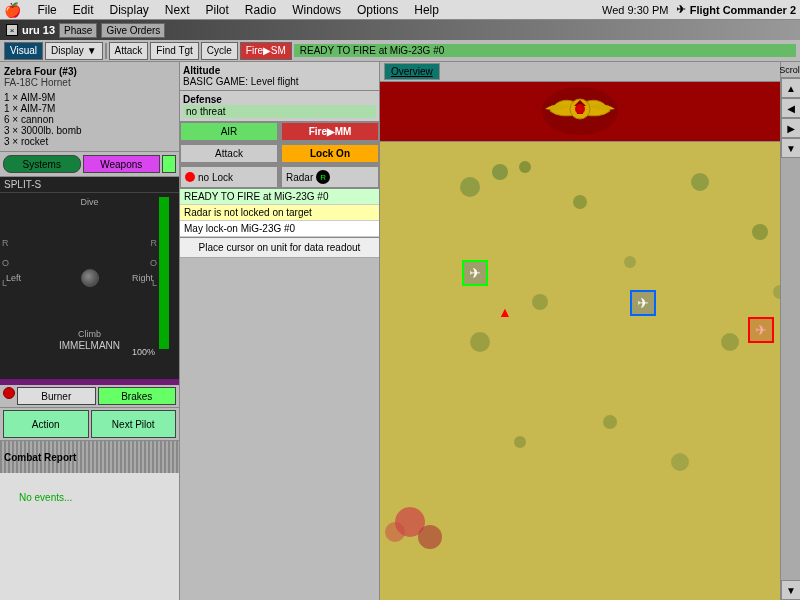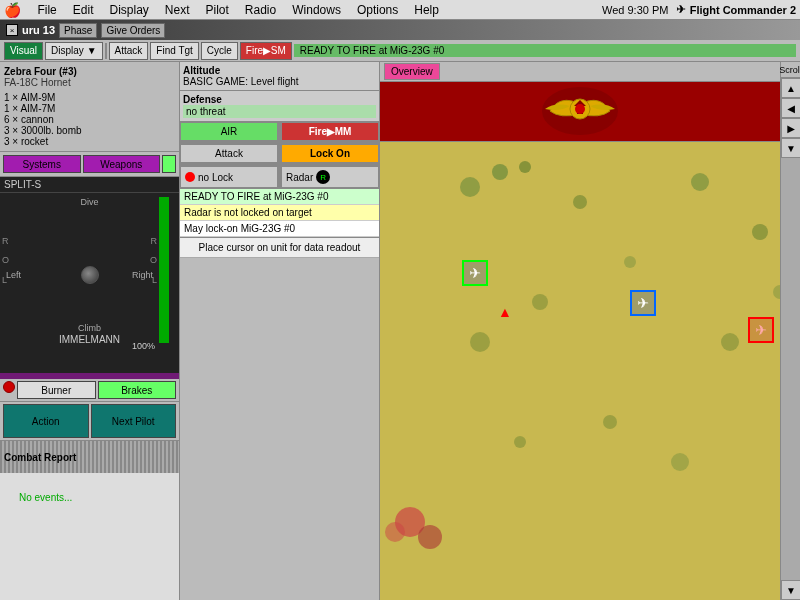--- a/index.html
+++ b/index.html
@@ -96,21 +96,21 @@
     .tb-btn {
       background: #ddd;
       border: 1px solid #666;
       padding: 1px 5px;
       font-size: 10px;
       cursor: pointer;
       height: 18px;
       display: flex; align-items: center;
     }
     .tb-btn.active {
-      background: #15803d;
+      background: #0c4a6e;
       color: white;
     }
 
     
     #content {
       display: flex;
       flex: 1;
       overflow: hidden;
     }
 
@@ -149,22 +149,22 @@
       border-bottom: 1px solid #888;
     }
     .sw-btn {
       flex: 1;
       height: 18px;
       font-size: 10px;
       cursor: pointer;
       border: 1px solid #444;
       display: flex; align-items: center; justify-content: center;
     }
-    .sw-btn.systems { background: #a21caf; }
-    .sw-btn.weapons { background: #a21caf; }
+    .sw-btn.systems { background: #15803d; border-radius: 8px; }
+    .sw-btn.weapons { background: #d946ef; }
 
     
     #flight-display {
       flex: 1;
       background: #222;
       position: relative;
       overflow: hidden;
     }
     .direction-label {
       position: absolute;
@@ -240,25 +240,25 @@
     
     #action-btns {
       display: flex;
       gap: 2px;
       padding: 2px 3px;
       background: #bbb;
       border-top: 1px solid #888;
     }
     .action-btn {
       flex: 1;
-      height: 34px;
+      height: 28px;
       font-size: 10px;
       cursor: pointer;
       border: 1px solid #444;
-      background: #0f766e;
+      background: #86efac;
     }
 
     
     #combat-report {
       height: 160px;
       background: #ddd;
       border-top: 1px solid #888;
     }
     #combat-header {
       background: repeating-linear-gradient(90deg, #888 0px, #888 2px, #aaa 2px, #aaa 4px);
@@ -442,21 +442,22 @@
 
     
     .tab-btn {
       padding: 2px 6px;
       font-size: 10px;
       cursor: pointer;
       background: #ccc;
       border: 1px solid #888;
     }
     .tab-btn.active {
-      background: #ec4899;
+      background: #0f766e;
+      text-decoration: underline;
     }
   </style>
 </head>
 <body>
 
 <div id="menubar">
   <span class="apple">🍎</span>
   <span class="menu-item">File</span>
   <span class="menu-item">Edit</span>
   <span class="menu-item">Display</span>

